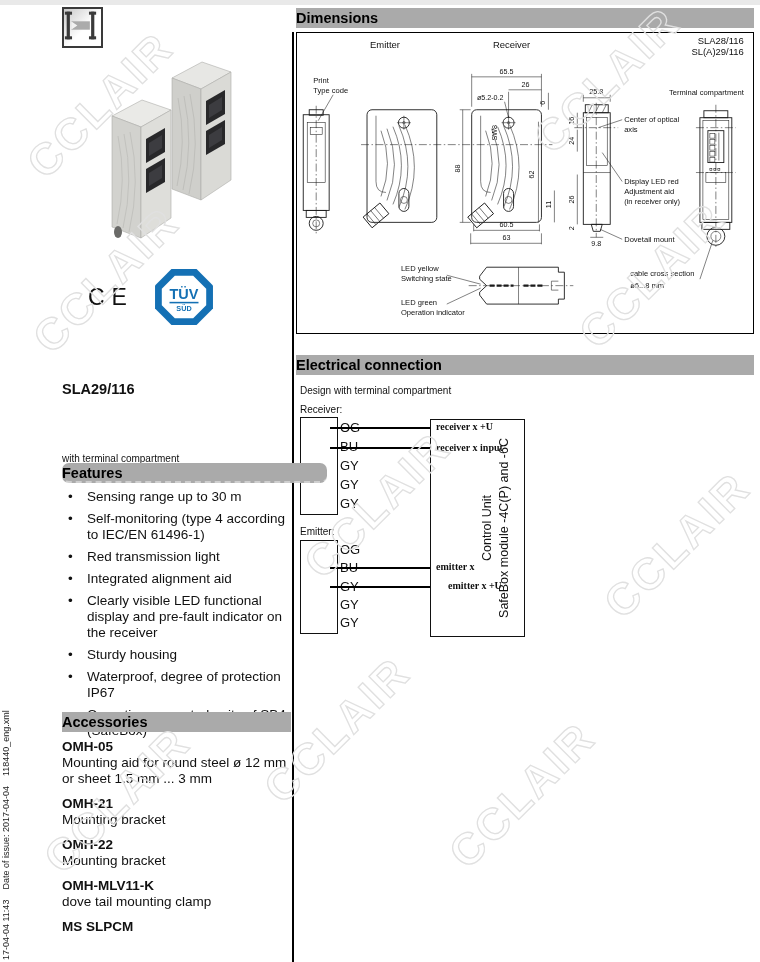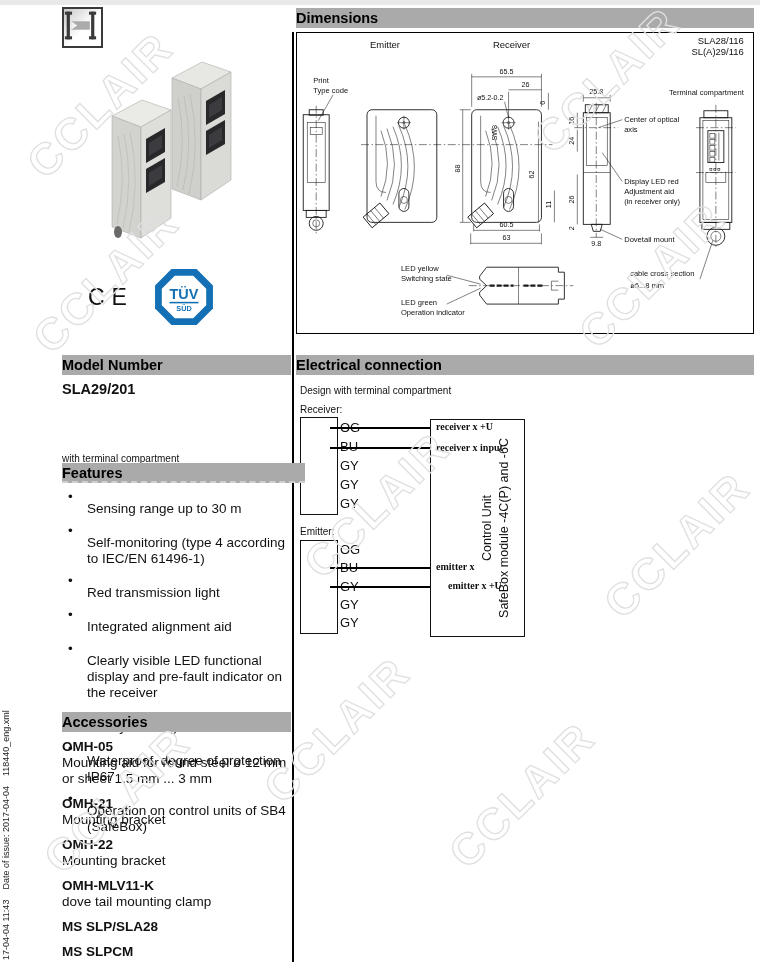--- a/index.html
+++ b/index.html
@@ -24,21 +24,21 @@
   .cl{fill:none;stroke:#1b1b1b;stroke-width:0.55;stroke-dasharray:8 2.5 1.5 2.5;}
   .st{font-size:7.2px;fill:#111;}
   .st2{font-size:7.6px;fill:#111;}
   .vt{font-size:9.5px;fill:#111;}
   
   .txt{position:absolute;font-size:10px;line-height:16px;color:#111;}
   .bold{font-weight:bold;}
   .feat-list{position:absolute;left:68px;top:489px;width:226px;}
   .feat-item{display:flex;gap:11px;margin-bottom:6px;font-size:13.5px;line-height:16px;}
   .bullet{width:8px;flex:none;}
-  .feat-text{flex:1;margin-top:12px;}
+  .feat-text{flex:1;}
   .acc-list{position:absolute;left:62px;top:739px;width:234px;}
   .acc-item{margin-bottom:9px;font-size:13.5px;line-height:16px;}
   .acc-code{font-weight:bold;}
   
   .tbox{position:absolute;left:300px;width:30px;border:1.3px solid #111;box-sizing:border-box;background:#fff;padding-left:36px;}
   .trow{padding-left:3px;font-size:13px;color:#111;}
   .cu-box{position:absolute;left:430px;top:419px;width:95px;height:218px;border:1.3px solid #111;
           box-sizing:border-box;background:#fff;}
   .wire{position:absolute;height:1.5px;background:#000;}
   .sig{position:absolute;font-size:10px;font-weight:bold;color:#111;font-family:Liberation Serif, serif;}
@@ -280,25 +280,24 @@
         <text class="st2" x="104" y="239">LED yellow</text>
         <text class="st2" x="104" y="249">Switching state</text>
         <line class="thin" x1="150" y1="243" x2="184" y2="252"></line>
         <text class="st2" x="104" y="273">LED green</text>
         <text class="st2" x="104" y="283">Operation indicator</text>
         <line class="thin" x1="150" y1="272" x2="184" y2="256"></line>
       </g>
     </svg>
   </div>
 
-  <div class="hbar" style="left:62px;top:355px;width:229px;">Model Number</div>
-  <div class="txt bold" style="left:62px;top:381px;font-size:14.5px;">SLA29/201</div>
+  <div class="txt bold" style="left:62px;top:381px;font-size:14.5px;">SLA29/116</div>
   <div class="txt" style="left:62px;top:404px;margin-top:47px;">with terminal compartment</div>
 
-  <div class="hbar dashed" style="left:62px;top:463px;width:243px;">Features</div>
+  <div class="hbar dashed" style="left:62px;top:463px;width:265px;border-radius:7px;">Features</div>
   <div class="feat-list">
 
       <div class="feat-item">
         <span class="bullet">•</span>
         <span class="feat-text">Sensing range up to 30 m</span>
       </div>
 
       <div class="feat-item">
         <span class="bullet">•</span>
         <span class="feat-text">Self-monitoring (type 4 according to IEC/EN 61496-1)</span>
@@ -352,21 +351,20 @@
         <div class="acc-code">OMH-22</div>
         <div class="acc-desc">Mounting bracket</div>
       </div>
 
       <div class="acc-item">
         <div class="acc-code">OMH-MLV11-K</div>
         <div class="acc-desc">dove tail mounting clamp</div>
       </div>
 
       <div class="acc-item">
-        <div class="acc-code">MS SLP/SLA28</div>
       </div>
 
       <div class="acc-item">
         <div class="acc-code">MS SLPCM</div>
 
       </div>
     </div>
 
   <div class="hbar" style="left:296px;top:355px;width:458px;">Electrical connection</div>
   <div class="txt" style="left:300px;top:383px;">Design with terminal compartment</div>

